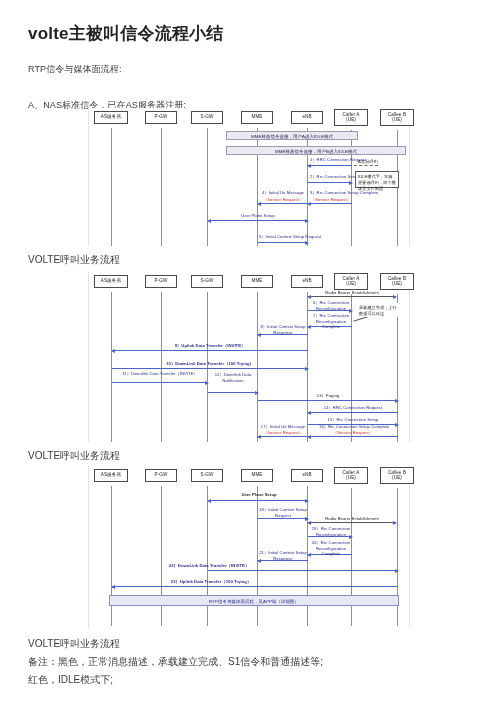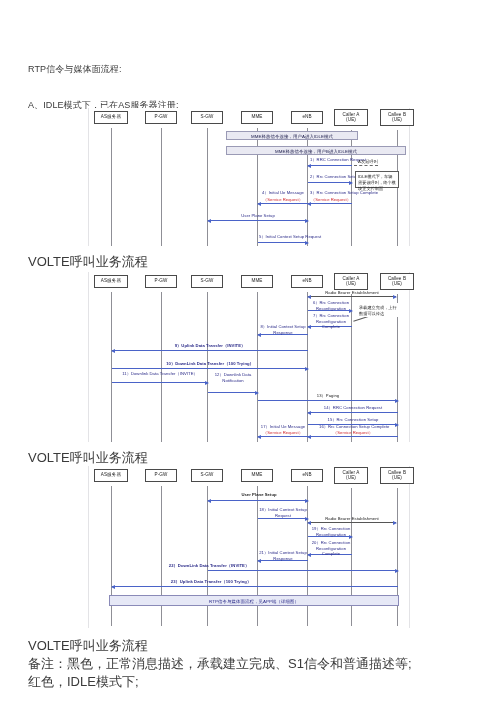--- a/index.html
+++ b/index.html
@@ -18,21 +18,21 @@
   }
   .para{
     position:absolute;left:28px;font-size:9px;color:#3a3a3a;
     white-space:nowrap;letter-spacing:0.1px;
   }
   .p1{top:63px;}
   .p2{top:81px;}
   .p3{top:99px;}
 
   .caption{
-    position:absolute;left:28px;font-size:13px;color:#3a3a3a;white-space:nowrap;
+    position:absolute;left:28px;font-size:10px;color:#3a3a3a;white-space:nowrap;
   }
   .cap1{top:253px;}
   .cap2{top:449px;}
   .cap3{top:637px;}
   .note1{top:655px;}
   .note2{top:673px;}
 
   
   .diagram{
     position:absolute;left:88px;background:#fff;
@@ -97,23 +97,24 @@
     padding:2px;text-align:left;
   }
   .leader{position:absolute;height:0;border-top:1px solid #5a5a5a;}
   .dash{position:absolute;height:0;border-top:1px dashed #6a6a6a;}
 </style>
 </head>
 <body>
 
 <div class="page">
 
+  <h1 class="doc-title">volte主被叫信令流程小结</h1>
 
   <div class="para p1">RTP信令与媒体面流程:</div>
-  <div class="para p3">A、IDLE模式下，已在AS服务器注册;</div>
+  <div class="para p3">A、NAS标准信令，已在AS服务器注册;</div>
 
   <div class="diagram" id="diagram-1">
 
     <div class="lifeline" style="left:22px;top:20px;height:118px;"></div>
     <div class="lifeline" style="left:72px;top:20px;height:118px;"></div>
     <div class="lifeline" style="left:118px;top:20px;height:118px;"></div>
     <div class="lifeline" style="left:168px;top:20px;height:118px;"></div>
     <div class="lifeline" style="left:218px;top:20px;height:118px;"></div>
     <div class="lifeline" style="left:262px;top:22px;height:116px;"></div>
     <div class="lifeline" style="left:308px;top:22px;height:116px;"></div>

